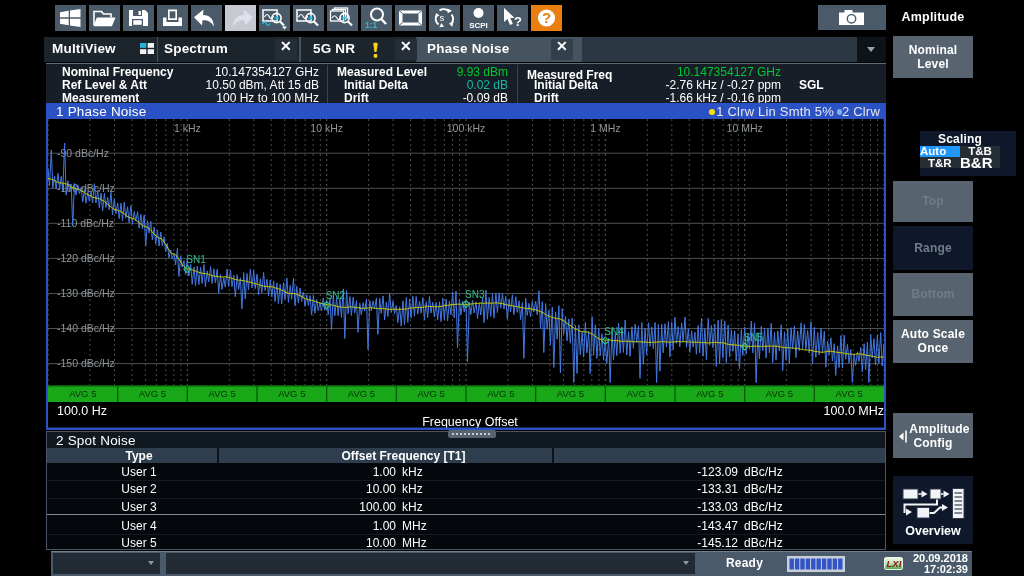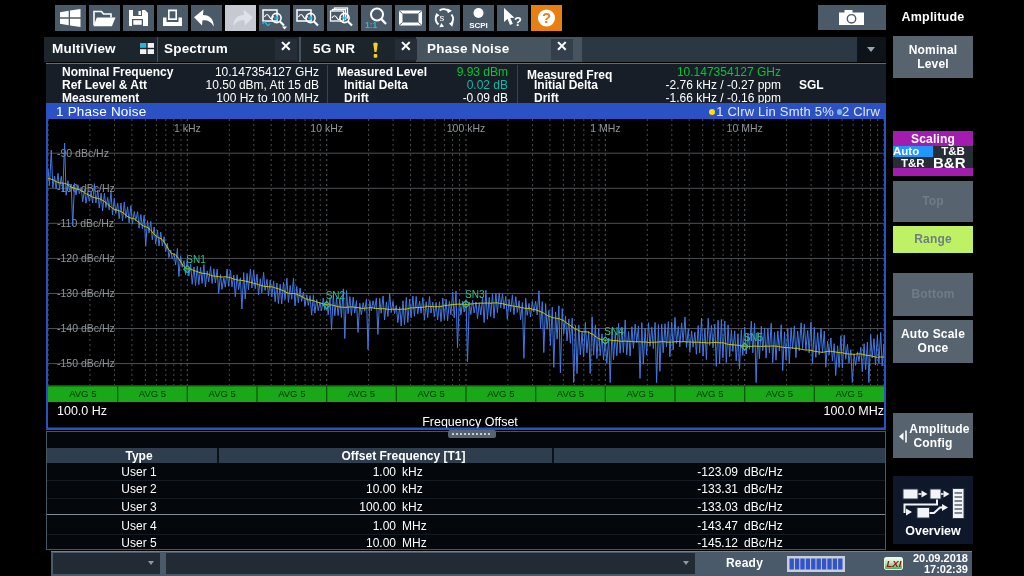--- a/index.html
+++ b/index.html
@@ -285,20 +285,23 @@
 <text x="424" y="307" font-size="12.5" fill="#fff" text-anchor="middle">Frequency Offset</text>
 <rect x="0" y="0" width="2" height="311" fill="#2b52c4"></rect>
 <rect x="838" y="0" width="2" height="311" fill="#2b52c4"></rect>
 <rect x="0" y="308.5" width="840" height="2.5" fill="#2b52c4"></rect>
 </svg>
 <div style="position:absolute;left:448px;top:429.5px;width:48px;height:8px;background:#57646f;border-radius:2px;z-index:5">
     <div style="position:absolute;left:4px;top:3px;width:40px;height:2px;background-image:repeating-linear-gradient(90deg,#c3cbd3 0,#c3cbd3 2px,transparent 2px,transparent 4px)"></div>
   </div>
 
 <div style="position:absolute;left:46px;top:431px;width:840px;height:119px;background:#04070b;border:1px solid #4a5763;box-sizing:border-box">
+  <div style="position:absolute;left:0;top:0;width:838px;height:16px;background:#101820">
+    <span style="position:absolute;left:9px;top:0.5px;font-size:13.5px;color:#fff;letter-spacing:0.2px">2 Spot Noise</span>
+  </div>
   <div style="position:absolute;left:0;top:16px;width:838px;height:15px;background:#2e3e4e">
     <span style="position:absolute;left:47px;top:0.5px;width:90px;text-align:center;font-size:12px;font-weight:bold;color:#fff">Type</span>
     <span style="position:absolute;left:172px;top:0.5px;width:369px;text-align:center;font-size:12px;font-weight:bold;color:#fff">Offset Frequency [T1]</span>
     <div style="position:absolute;left:170px;top:0;width:2px;height:15px;background:#0c1219"></div>
     <div style="position:absolute;left:505px;top:0;width:2px;height:15px;background:#0c1219"></div>
   </div>
   <div style="position:absolute;left:0;top:31px;width:838px;height:17px">
     <span style="position:absolute;left:47px;top:1.5px;width:90px;text-align:center;font-size:12px;color:#fff">User 1</span>
     <span style="position:absolute;right:489px;top:1.5px;font-size:12px;color:#fff">1.00</span>
     <span style="position:absolute;left:355px;top:1.5px;font-size:12px;color:#fff">kHz</span>
@@ -363,32 +366,32 @@
       <span style="position:absolute;left:1.5px;top:-0.5px;font-size:9.5px;font-weight:bold;font-style:italic;color:#8c1616">LXI</span>
     </div>
   <div style="position:absolute;left:857px;top:0.5px;width:60px;text-align:right;font-size:11px;font-weight:bold;color:#fff;line-height:11.5px">20.09.2018<br>17:02:39</div>
 </div>
 
 <div style="position:absolute;left:886px;top:0;width:138px;height:576px;background:#000"></div>
 <div style="position:absolute;left:893px;top:10px;width:80px;text-align:center;font-size:12.5px;font-weight:bold;color:#fff;letter-spacing:0.2px">Amplitude</div>
 <div style="position:absolute;left:893px;top:36px;width:80px;height:42px;background:#57646f;display:table">
     <span style="display:table-cell;vertical-align:middle;text-align:center;font-size:12px;font-weight:bold;color:#fff;line-height:14px;letter-spacing:0.2px">Nominal<br>Level</span>
   </div>
-<div style="position:absolute;left:893px;top:130.5px;width:80px;height:45px;background:#a21caf">
+<div style="position:absolute;left:920px;top:130.5px;width:96px;height:45px;background:#0f172a">
   <div style="position:absolute;left:0;top:1px;width:80px;text-align:center;font-size:12px;font-weight:bold;color:#fff;letter-spacing:0.2px">Scaling</div>
   <div style="position:absolute;left:0;top:15.5px;width:80px;height:21.5px;background:#262d35"></div>
   <div style="position:absolute;left:0;top:15.5px;width:39.5px;height:11px;background:#1f97ff;text-align:left;font-size:11.5px;font-weight:bold;color:#fff;line-height:11px">Auto</div>
   <div style="position:absolute;left:40px;top:15.5px;width:40px;height:11px;text-align:center;font-size:11.5px;font-weight:bold;color:#fff;line-height:11px">T&amp;B</div>
   <div style="position:absolute;left:0;top:26.5px;width:39.5px;height:11px;text-align:center;font-size:11.5px;font-weight:bold;color:#fff;line-height:12px">T&amp;R</div>
   <div style="position:absolute;left:40px;top:26.5px;width:40px;height:11px;text-align:left;font-size:15px;font-weight:bold;color:#fff;line-height:12px">B&amp;R</div>
 </div>
 <div style="position:absolute;left:893px;top:180.5px;width:80px;height:41px;background:#57646f;display:table">
     <span style="display:table-cell;vertical-align:middle;text-align:center;font-size:12px;font-weight:bold;color:#6e7d89;line-height:14px;letter-spacing:0.2px">Top</span>
   </div>
-<div style="position:absolute;left:893px;top:225.5px;width:80px;height:27px;background:#bef264;display:table">
+<div style="position:absolute;left:893px;top:225.5px;width:80px;height:44px;background:#0f172a;display:table">
     <span style="display:table-cell;vertical-align:middle;text-align:center;font-size:12px;font-weight:bold;color:#6e7d89;line-height:14px;letter-spacing:0.2px">Range</span>
   </div>
 <div style="position:absolute;left:893px;top:273px;width:80px;height:42.5px;background:#57646f;display:table">
     <span style="display:table-cell;vertical-align:middle;text-align:center;font-size:12px;font-weight:bold;color:#6e7d89;line-height:14px;letter-spacing:0.2px">Bottom</span>
   </div>
 <div style="position:absolute;left:893px;top:319.5px;width:80px;height:43px;background:#57646f;display:table">
     <span style="display:table-cell;vertical-align:middle;text-align:center;font-size:12px;font-weight:bold;color:#fff;line-height:14px;letter-spacing:0.2px">Auto Scale<br>Once</span>
   </div>
 <div style="position:absolute;left:893px;top:413px;width:80px;height:45px;background:#57646f;display:table">
     <svg style="position:absolute;left:5px;top:17px" width="14" height="13" viewBox="0 0 14 13">

